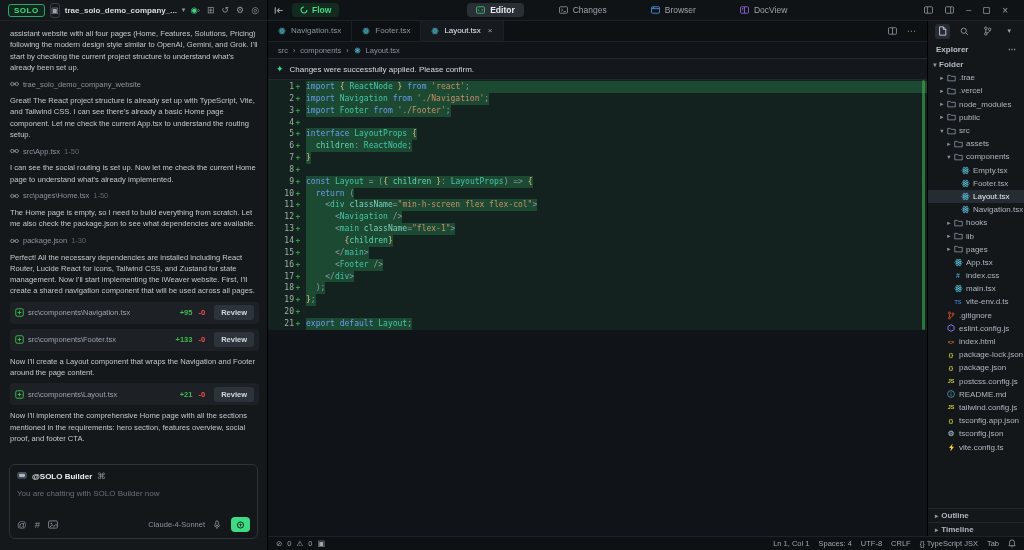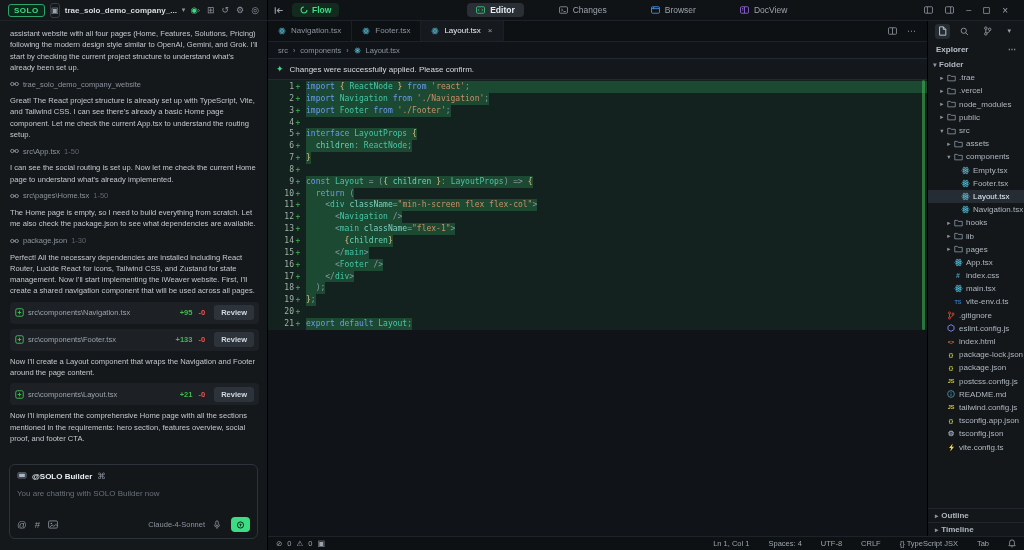--- a/index.html
+++ b/index.html
@@ -105,21 +105,21 @@
   #exp-bottom{position:absolute;left:0;right:0;bottom:0}
   .exp-sec{height:13px;display:flex;align-items:center;gap:3px;padding:0 7px;font-size:8px;font-weight:bold;
            color:#aeb7c0;border-top:1px solid #22272d}
   .exp-sec .tchev{font-size:6.5px;color:#8b949e}
 
   
   #statusbar{position:absolute;left:268px;right:0;bottom:0;height:14px;background:#0e1114;
              border-top:1px solid #1d2329;display:flex;align-items:center;padding:0 8px;box-sizing:border-box;
              font-size:7.5px;color:#9aa4ad}
   #status-left{display:flex;align-items:center;gap:5px}
-  #status-right{margin-left:auto;display:flex;align-items:flex-end;gap:19px}
+  #status-right{margin-left:auto;display:flex;align-items:flex-end;gap:9px}
 </style>
 </head>
 <body>
 
 <div id="titlebar">
   <div id="chat-header">
     <span class="solo-badge">SOLO</span>
     <span class="hdr-iconbtn">
         <span style="font-size:8px">▣</span>
       </span>

